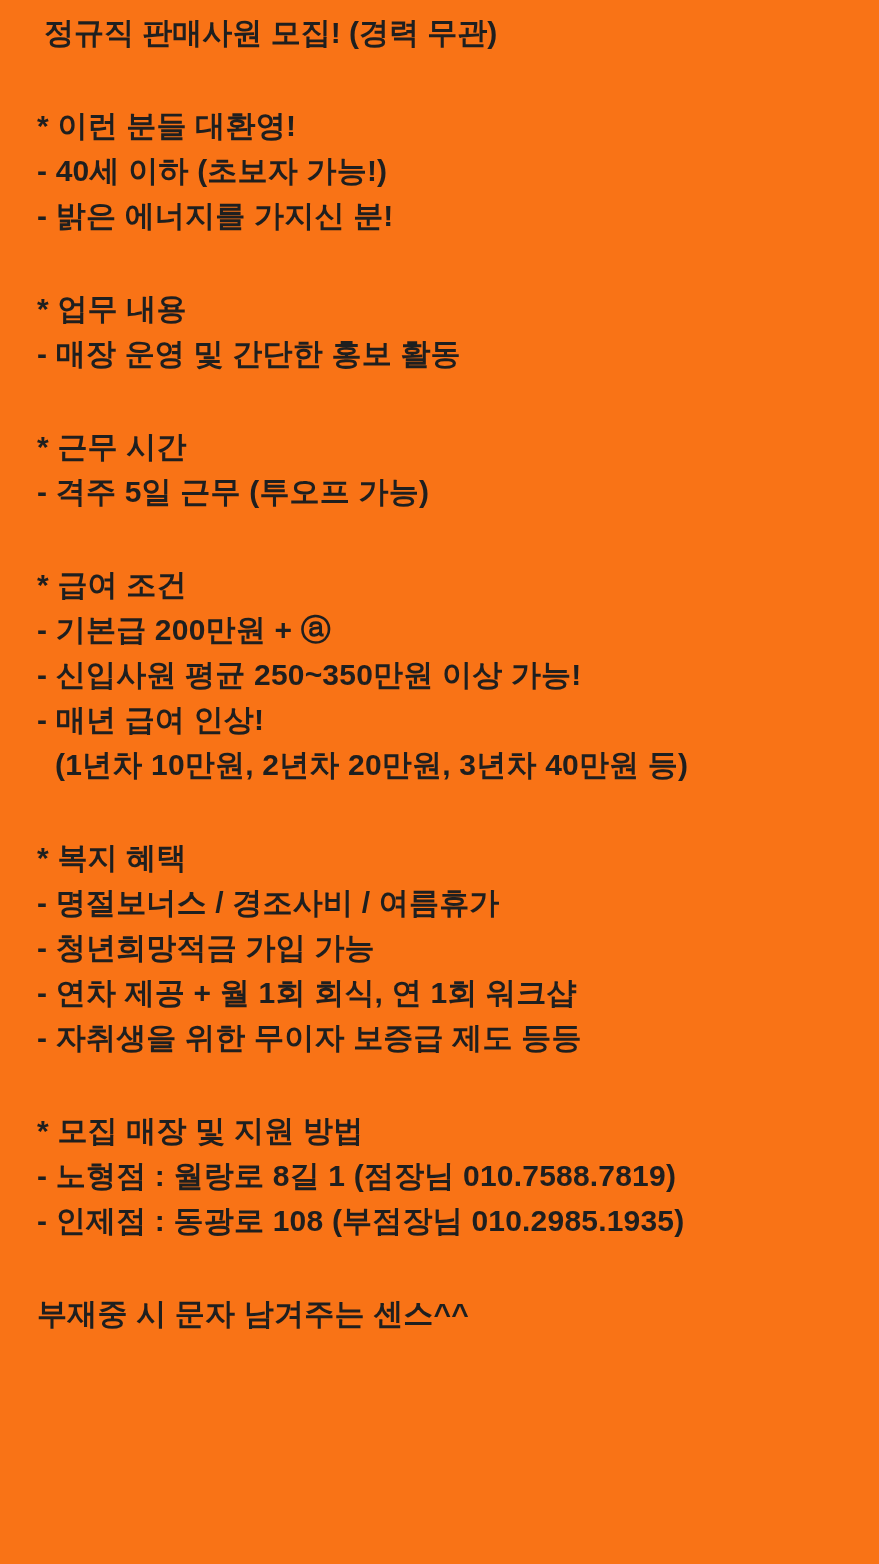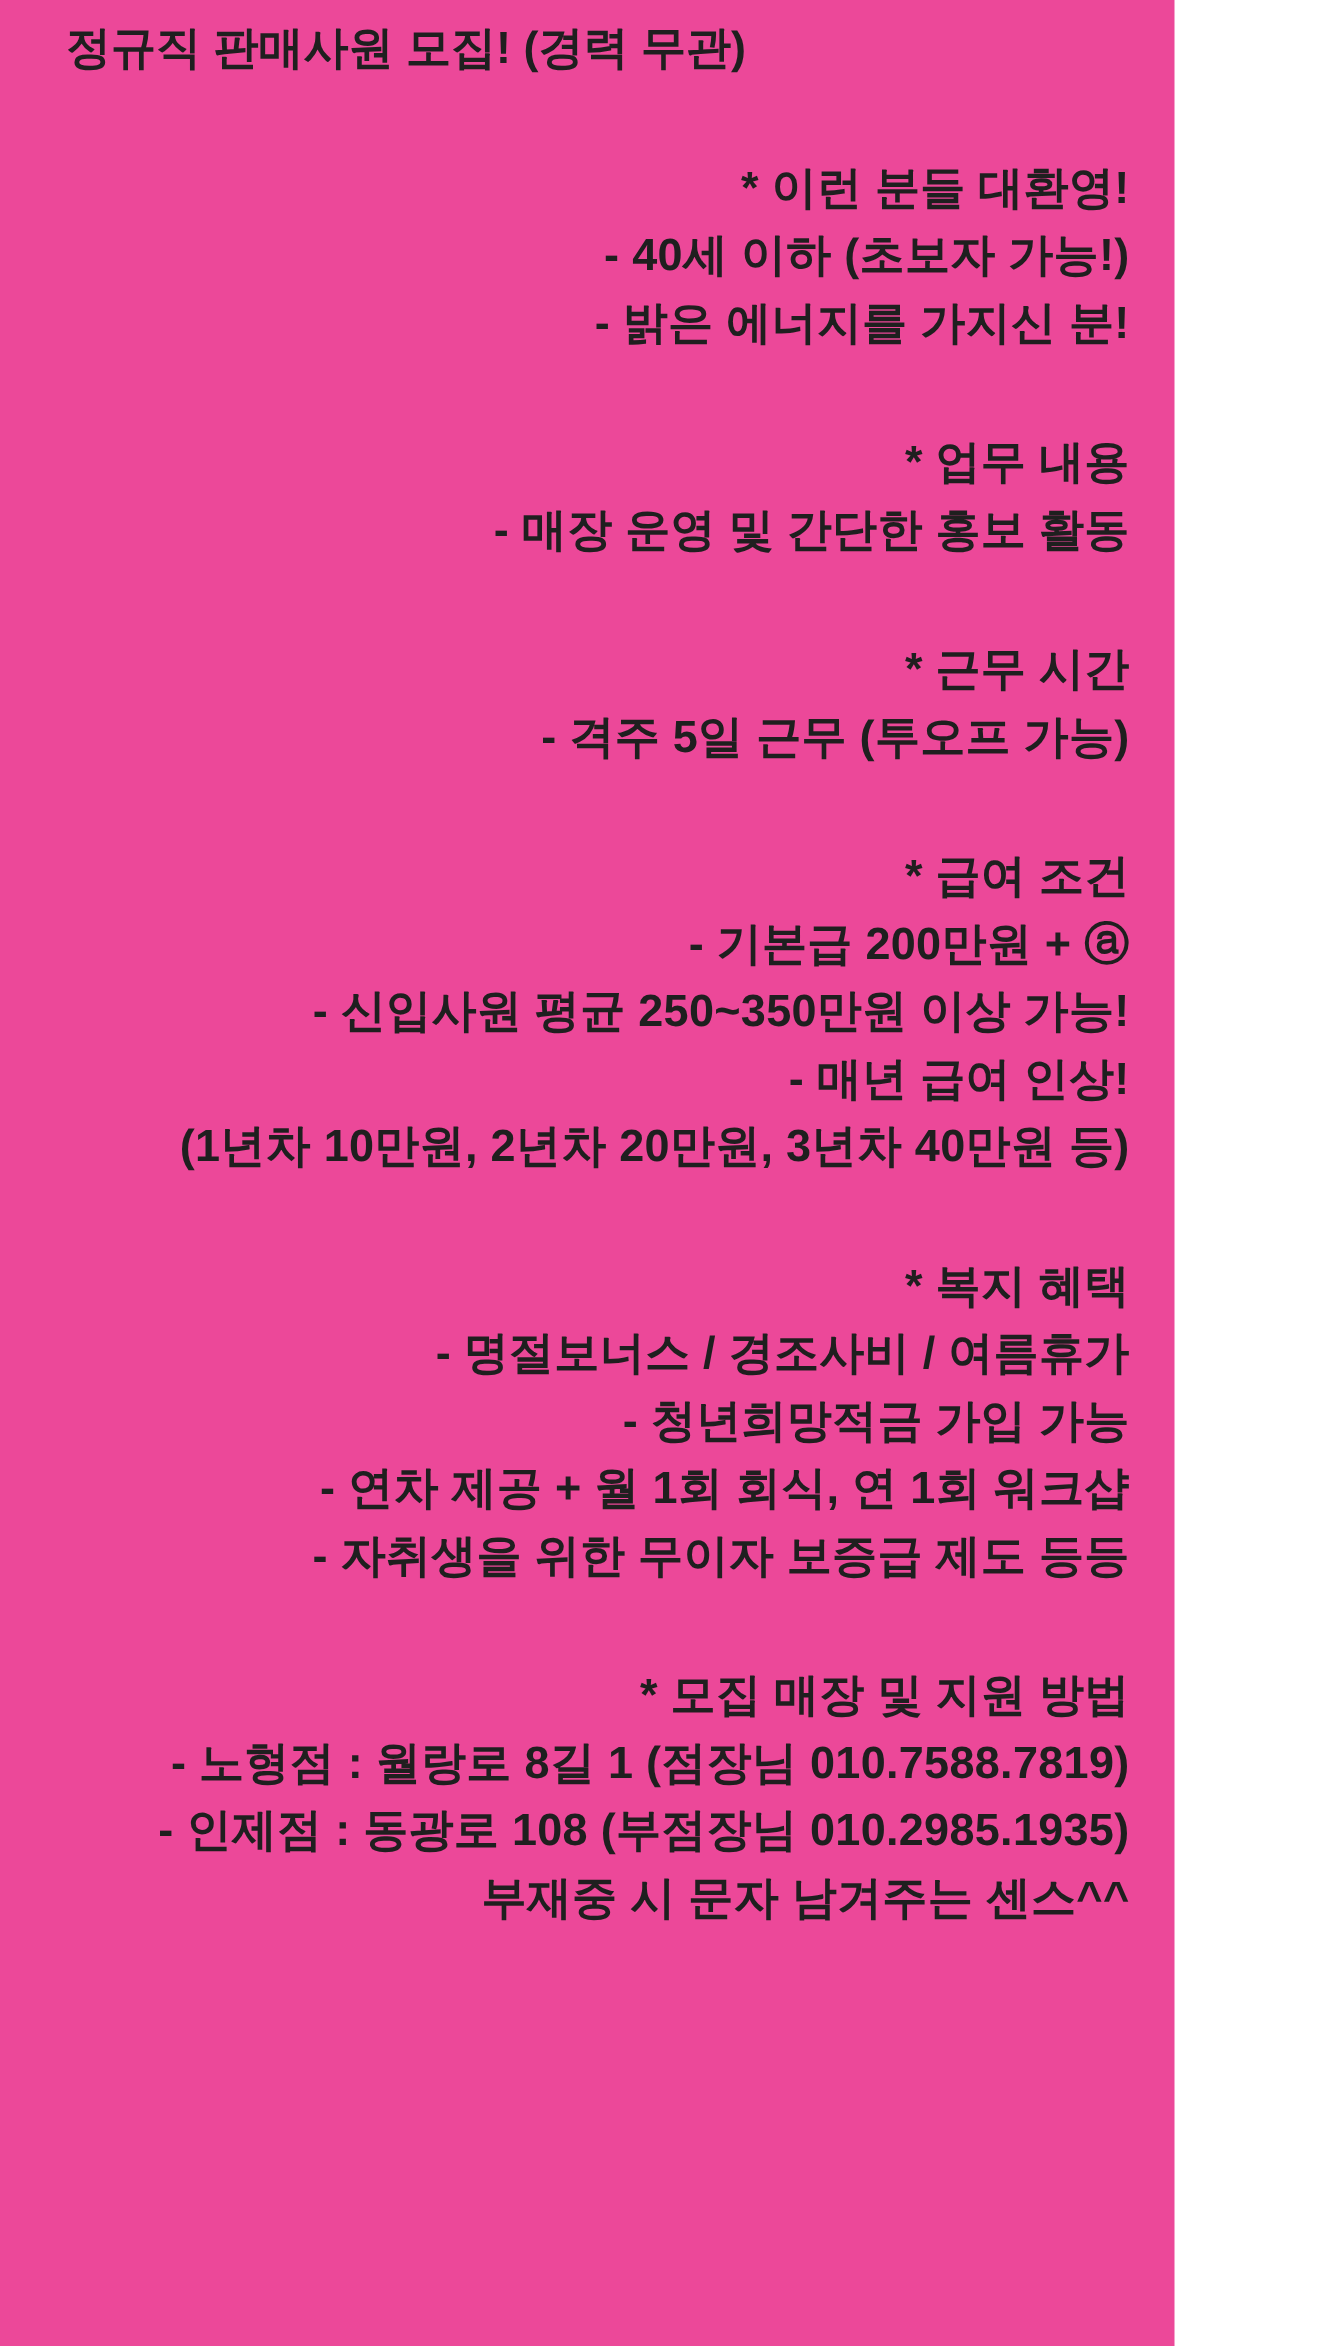--- a/index.html
+++ b/index.html
@@ -2,23 +2,23 @@
 <html><head>
 <meta charset="utf-8">
 <style>
   html, body {
     margin: 0;
     padding: 0;
     background: #ffffff;
   }
   .page {
     position: relative;
-    width: 783px;
+    width: 879px;
     height: 1564px;
-    background: #ec4899;
+    background: #f97316;
     overflow: hidden;
     font-family: "Liberation Sans", "DejaVu Sans", sans-serif;
     font-weight: 600;
     color: #1f1f1f;
   }
   .content {
     padding: 10px 30px 0 37px;
   }
   .title-line {
     height: 45px;
@@ -30,26 +30,26 @@
   .section {
     margin-top: 48px;
   }
   .heading,
   .line {
     height: 45px;
     line-height: 45px;
     font-size: 30px;
     white-space: pre;
     letter-spacing: 0.2px;
-    text-align: right;
   }
   .line.indent {
     padding-left: 18px;
   }
   .footer {
+    margin-top: 48px;
   }
 </style>
 </head>
 <body>
 
 <div class="page">
   <div class="content">
 
     <div class="title-line">정규직 판매사원 모집! (경력 무관)</div>
 

